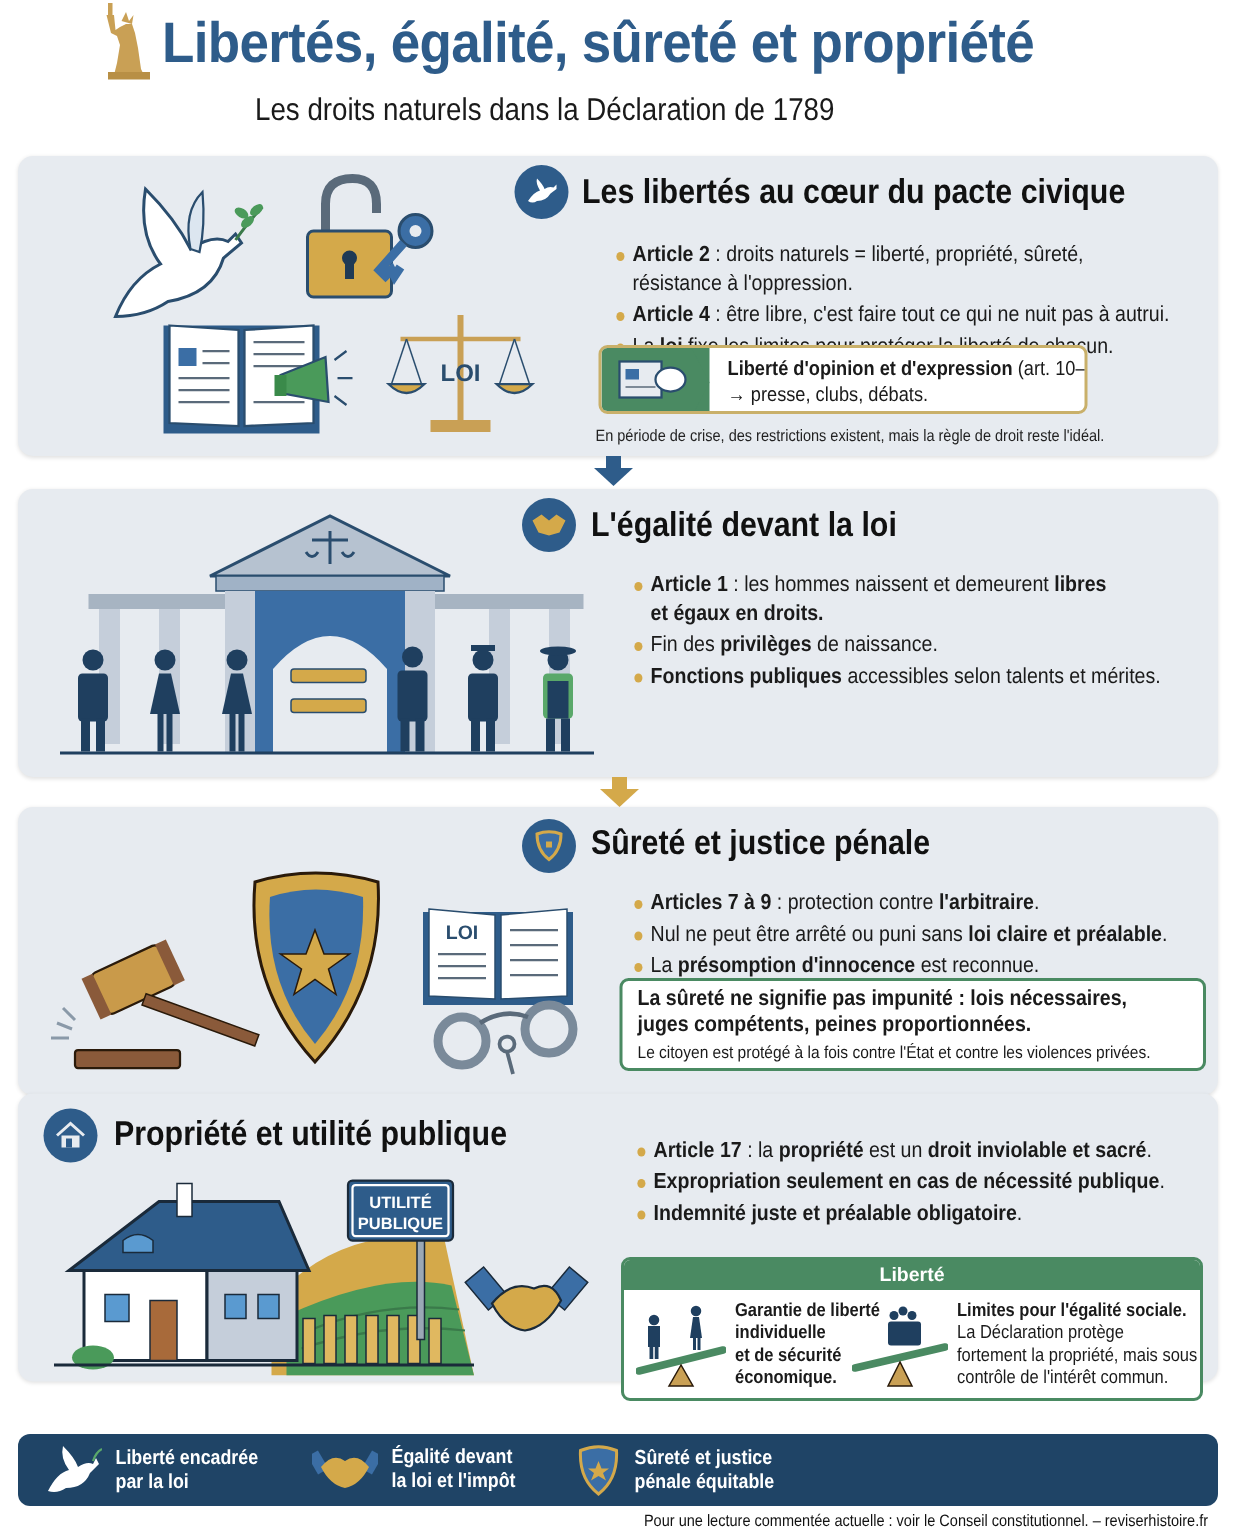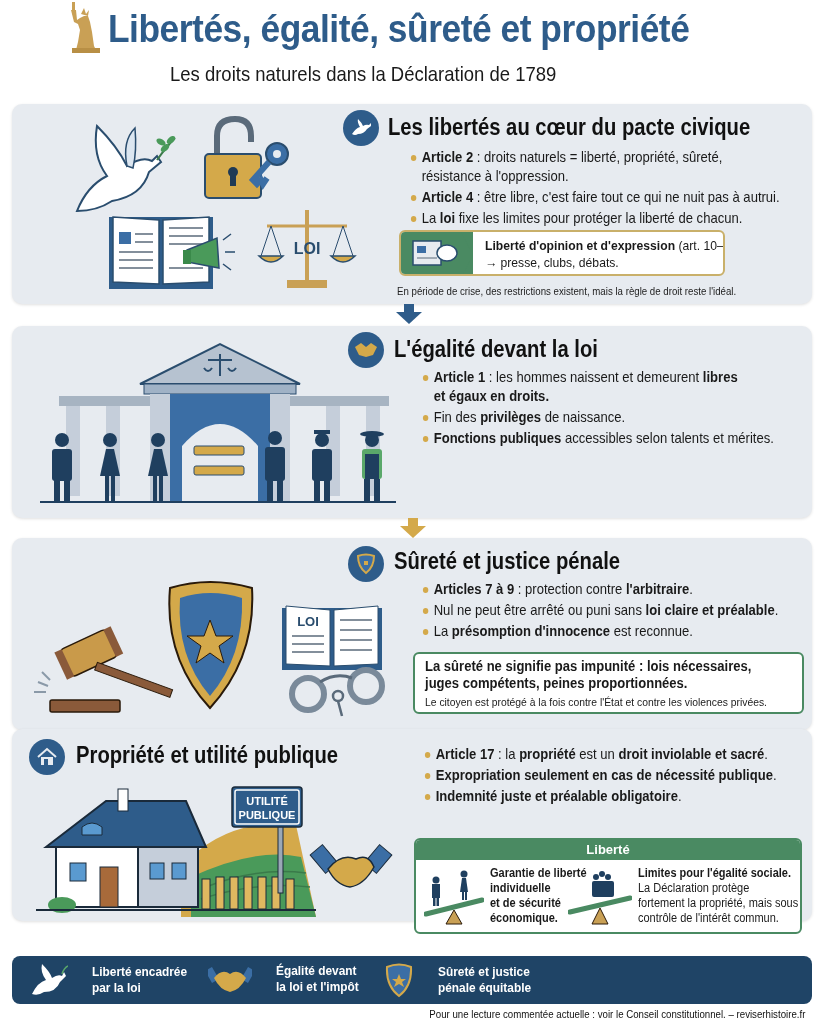--- a/index.html
+++ b/index.html
@@ -10,35 +10,35 @@
   .statue { position: absolute; left: 66px; top: 2px; width: 40px; height: 52px; }
 
   .panel { position: absolute; left: 12px; width: 800px; background: #e7ebf0; border-radius: 10px; box-shadow: 0 1px 3px rgba(0,0,0,0.12); }
   .p1 { top: 104px; height: 200px; }
   .p2 { top: 326px; height: 192px; }
   .p3 { top: 538px; height: 192px; }
   .p4 { top: 729px; height: 192px; }
 
   .sec-icon { position: absolute; width: 36px; height: 36px; border-radius: 50%; background: #2e5c8a; display: flex; align-items: center; justify-content: center; }
   .sec-title { position: absolute; font-size: 23px; font-weight: bold; color: #111; white-space: nowrap; transform: scaleX(0.88); transform-origin: left; }
-  .bullets { position: absolute; list-style: none; font-size: 14.5px; line-height: 19px; }
+  .bullets { position: absolute; list-style: none; font-size: 14.5px; line-height: 19px; margin-top: 13px; }
   .bullets li { position: relative; padding-left: 13px; margin-bottom: 2px; transform: scaleX(0.9); transform-origin: left; white-space: nowrap; }
   .bullets li::before { content: ""; position: absolute; left: 1px; top: 7px; width: 6px; height: 6px; border-radius: 50%; background: #d4a94a; }
   .bullets b { font-weight: bold; }
 
   .callout { position: absolute; background: #fff; border-radius: 6px; }
   .callout-text { font-size: 13.5px; line-height: 17px; transform: scaleX(0.9); transform-origin: left; white-space: nowrap; }
   .note { position: absolute; font-size: 11px; color: #222; white-space: nowrap; transform: scaleX(0.88); transform-origin: left; }
 
   .arrow { position: absolute; width: 0; height: 0; }
   .arrow .stem { position: absolute; width: 10px; height: 8px; left: -5px; top: 0; }
   .arrow .head { position: absolute; left: -13px; top: 8px; width: 0; height: 0; border-left: 13px solid transparent; border-right: 13px solid transparent; border-top: 12px solid; }
 
   .footer-bar { position: absolute; left: 12px; top: 956px; width: 800px; height: 48px; background: #1f4466; border-radius: 8px; }
-  .fitem { position: absolute; top: 6px; display: flex; align-items: center; gap: 24px; }
+  .fitem { position: absolute; top: 6px; display: flex; align-items: center; gap: 9px; }
   .ftext { color: #fff; font-weight: bold; font-size: 13.5px; line-height: 16px; transform: scaleX(0.88); transform-origin: left; white-space: nowrap; }
   .credits { position: absolute; right: 20px; top: 1008px; font-size: 11px; color: #111; white-space: nowrap; transform: scaleX(0.88); transform-origin: right; }
 
   .debats { position: absolute; left: 414px; top: 838px; width: 388px; height: 96px; border: 2px solid #4a8a62; border-radius: 6px; background: #fff; overflow: hidden; }
   .debats-h { height: 20px; background: #4a8a62; color: #fff; font-weight: bold; font-size: 13px; text-align: center; line-height: 20px; }
   .deb-col { position: absolute; top: 26px; font-size: 12.5px; line-height: 15px; white-space: nowrap; transform: scaleX(0.88); transform-origin: left; }
 </style>
 </head>
 <body>
 

